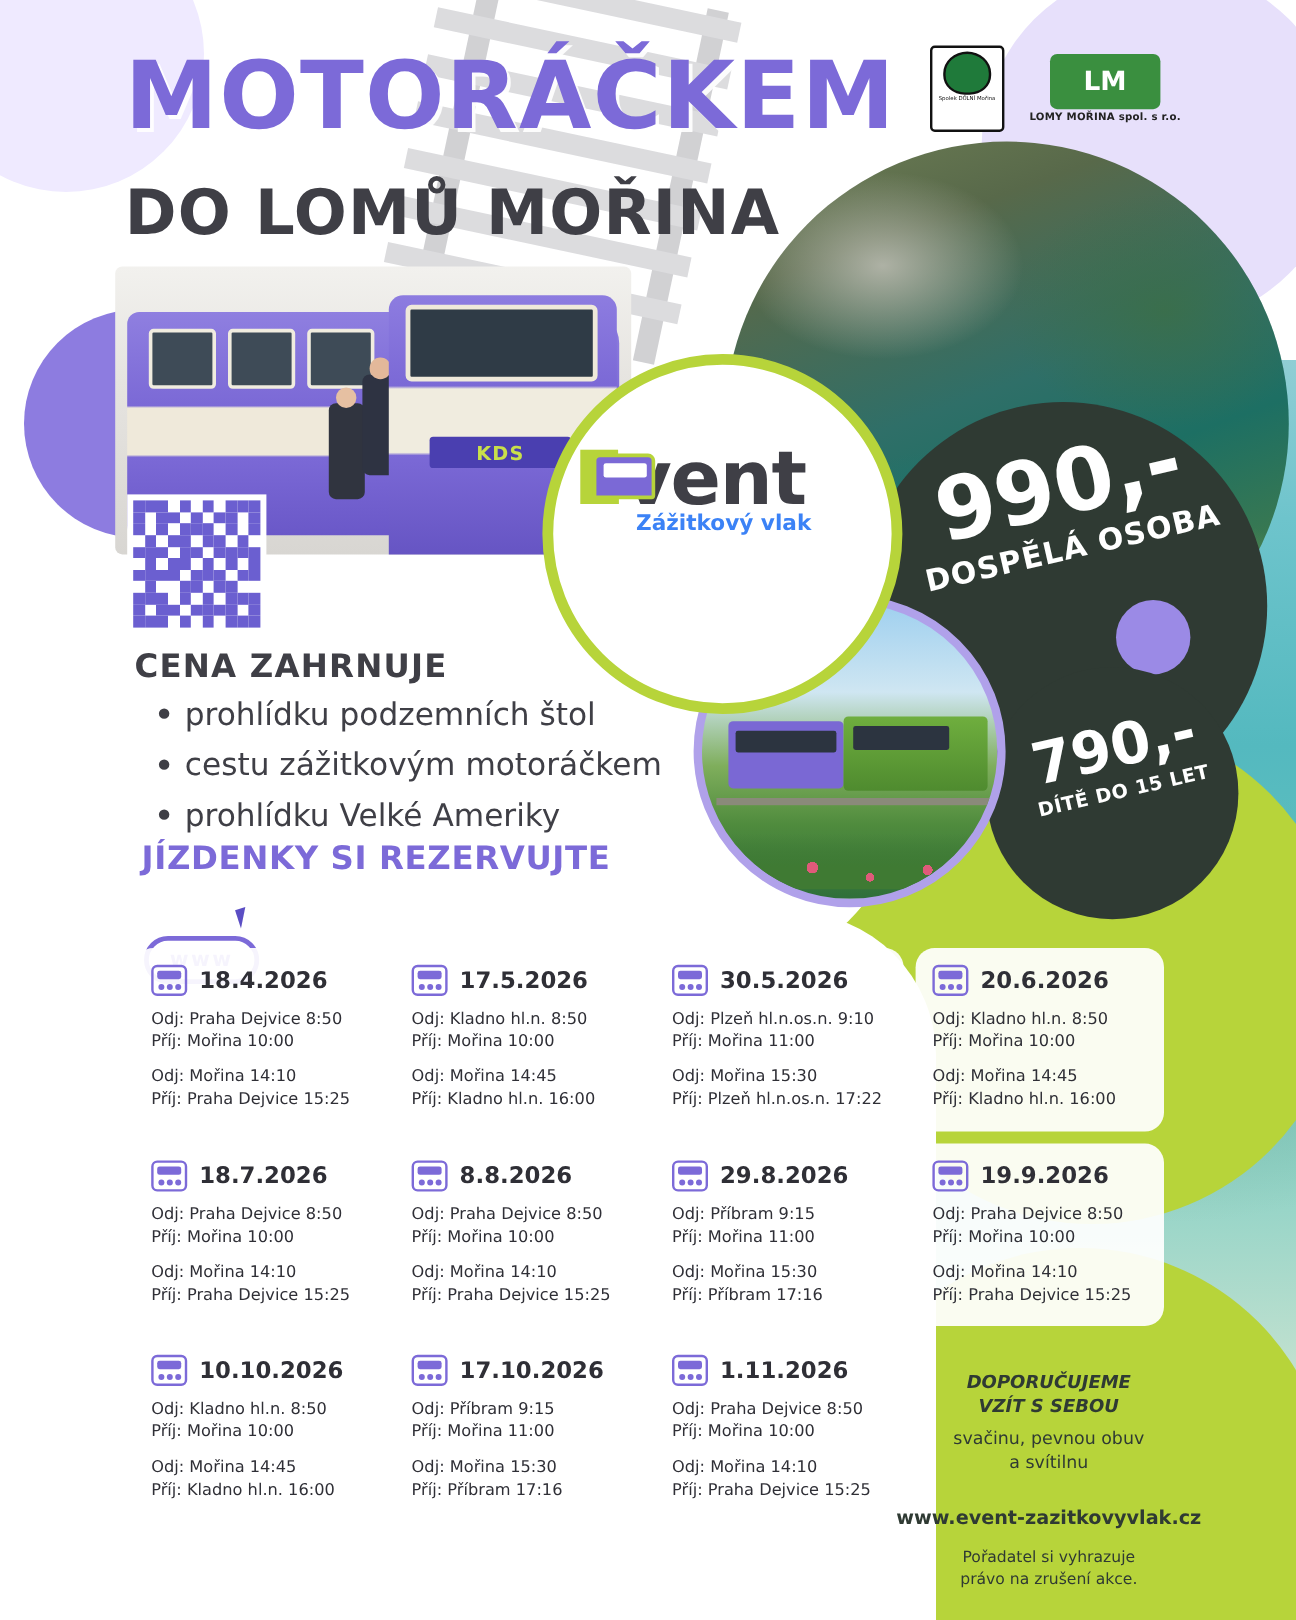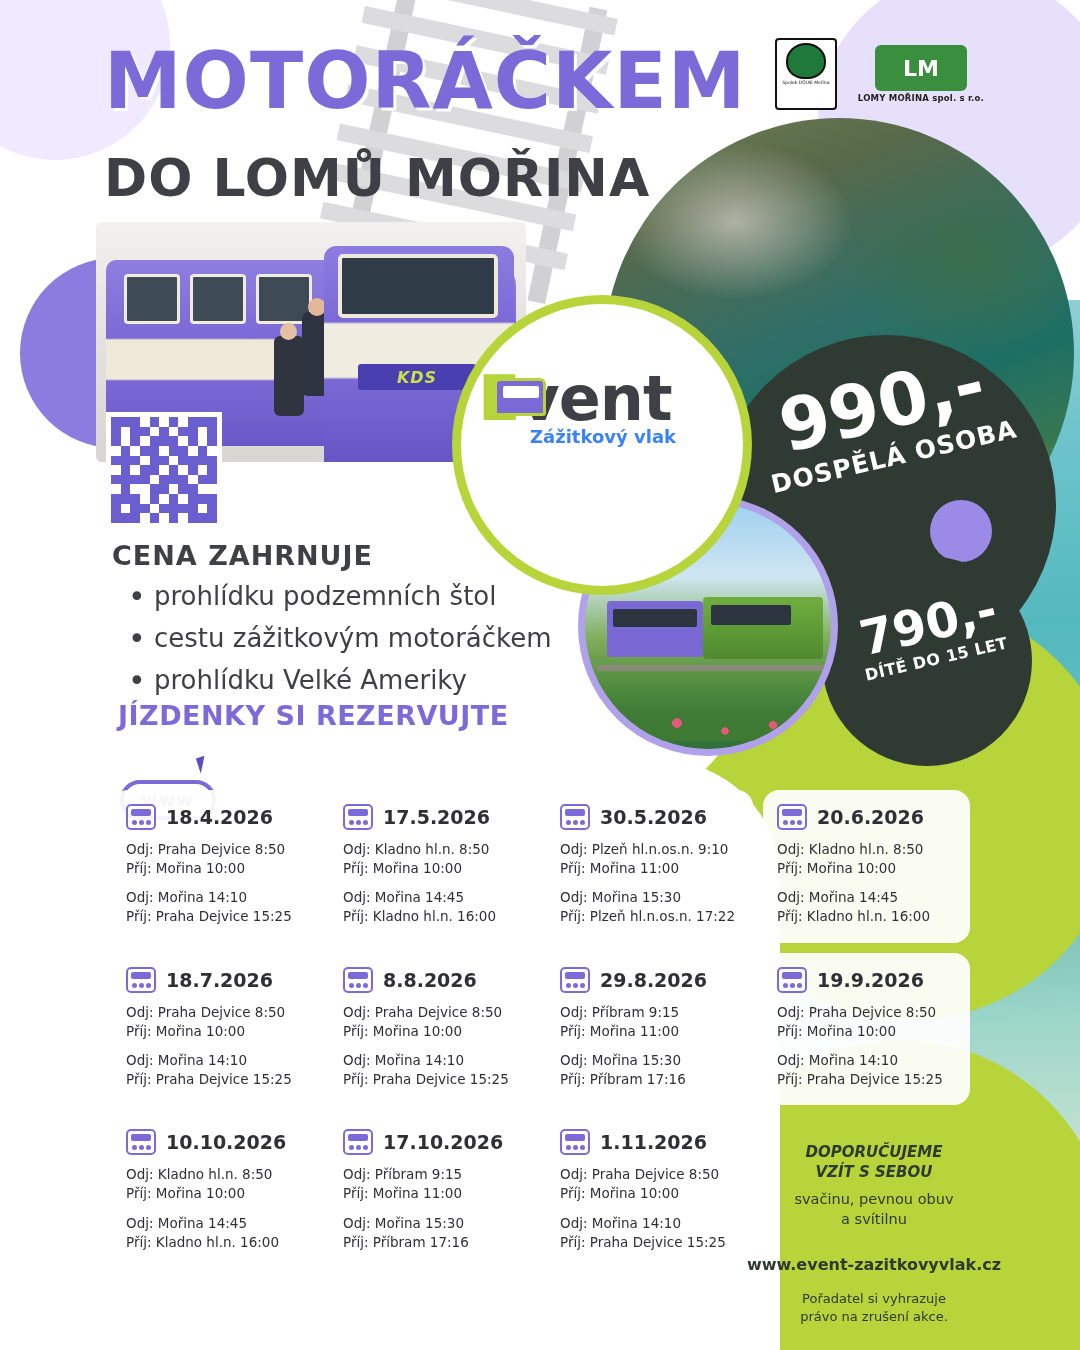--- a/index.html
+++ b/index.html
@@ -166,21 +166,20 @@
     background:linear-gradient(180deg,#8f7fe0 0%,#7b69d6 42%,#efe9da 43%,#efe9da 64%,#7b69d6 65%,#6a58c8 100%);
     border-radius:10px 26px 8px 8px;
   }
   .train-win{
     position:absolute;top:14px;height:50px;background:#3e4b57;border-radius:4px;border:3px solid #f0ecdf;
   }
   .train-front{
     position:absolute; left:228px; top:24px; width:190px; height:252px;
     background:linear-gradient(180deg,#8d7ce0 0%,#7b69d6 30%,#f0ecdf 31%,#f0ecdf 52%,#7b69d6 53%,#5d4cbb 100%);
     border-radius:12px 12px 6px 6px;
-    font-style:italic;
   }
   .train-front .glass{
     position:absolute; left:14px; top:8px; width:160px; height:64px;
     background:#2f3b46; border:4px solid #efe9da; border-radius:5px;
   }
   .train-front .kds{
     position:absolute; left:34px; top:118px; width:118px; height:26px;
     background:#4a3fb0; color:#c9e04a; font-size:16px; font-weight:800;
     display:flex;align-items:center;justify-content:center; letter-spacing:1px;
     border-radius:3px;

